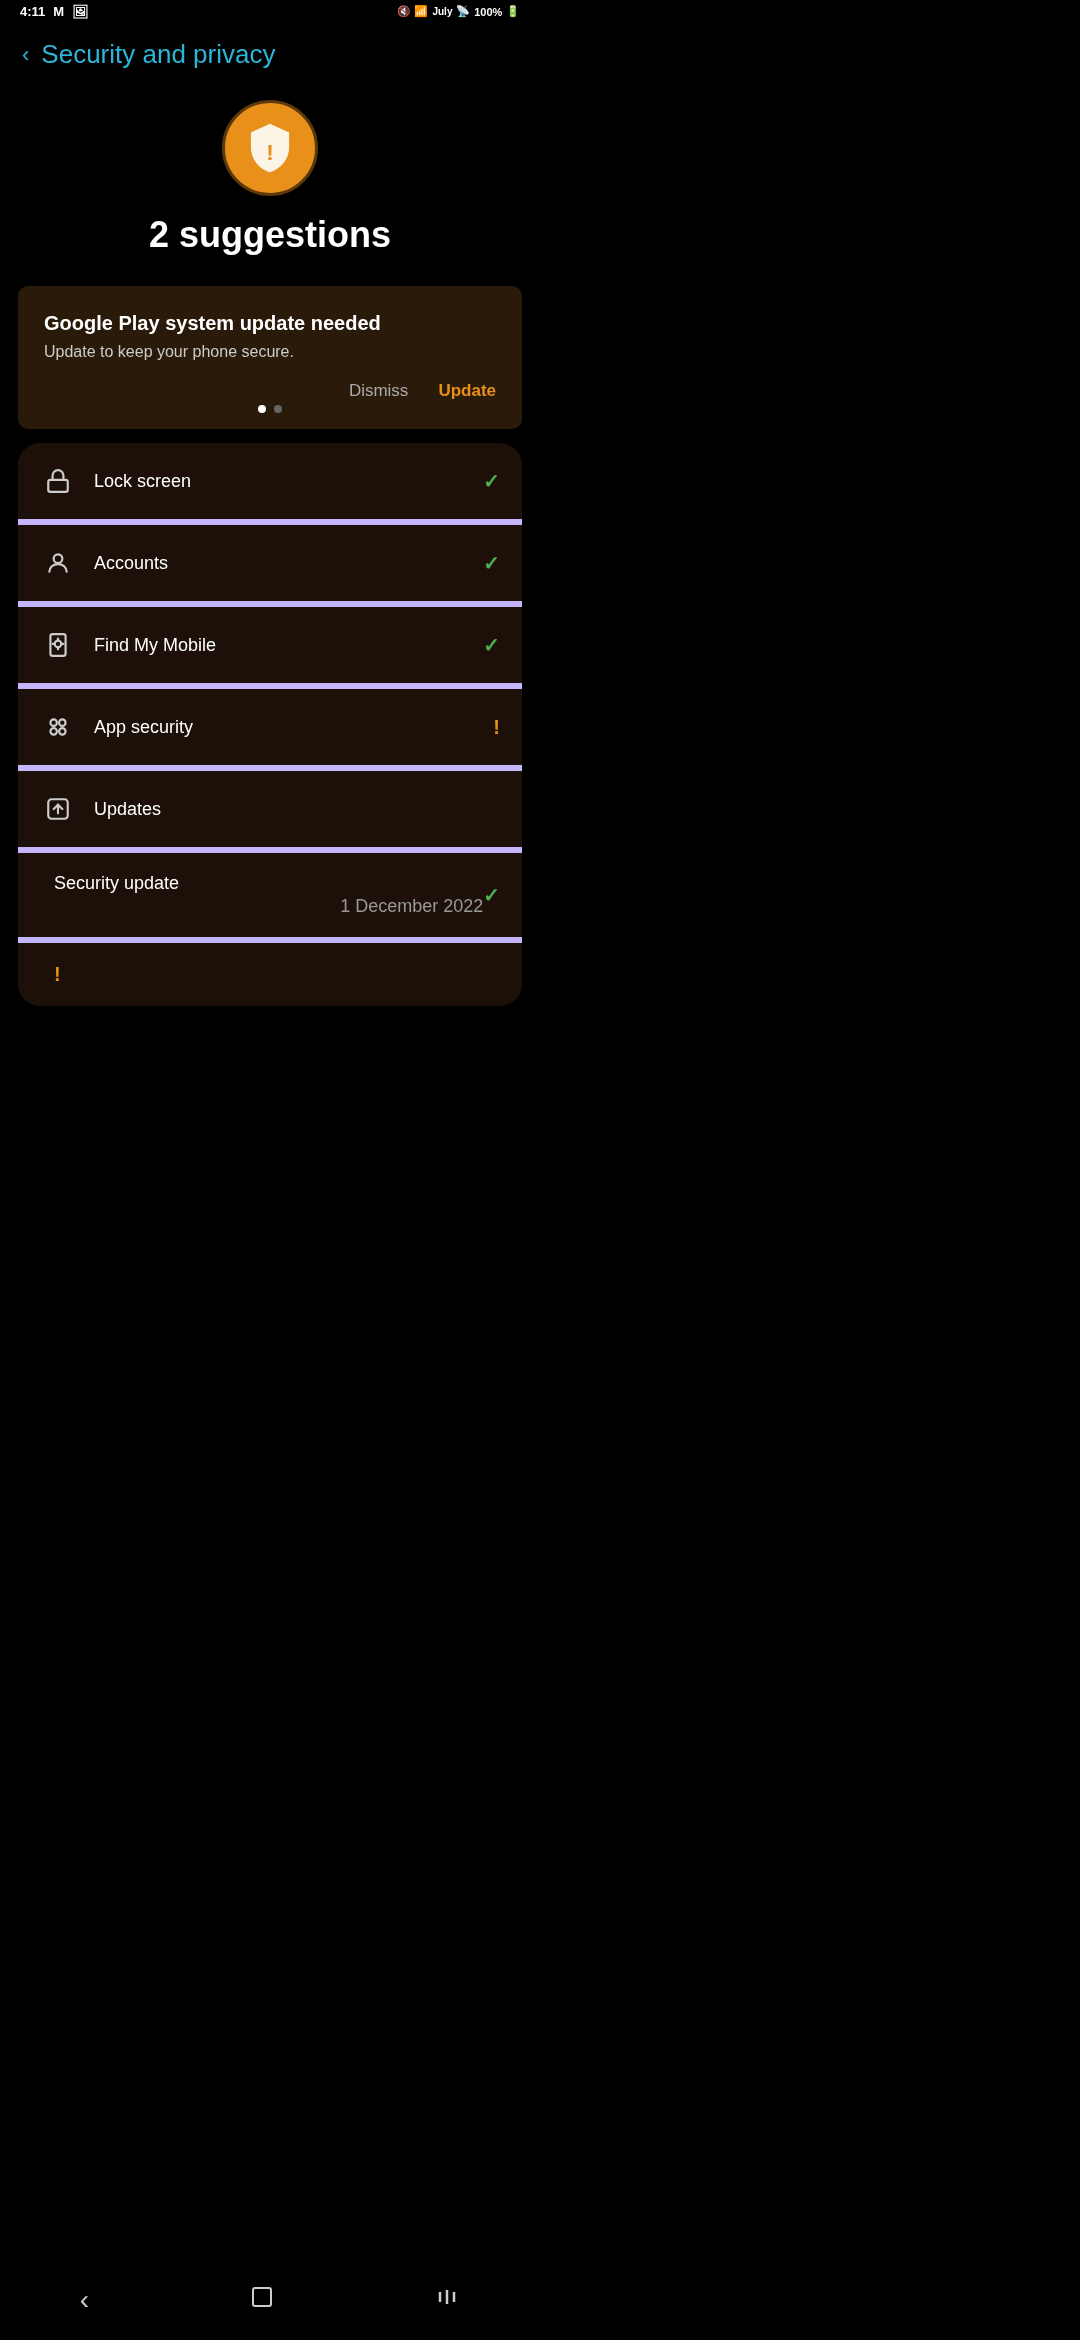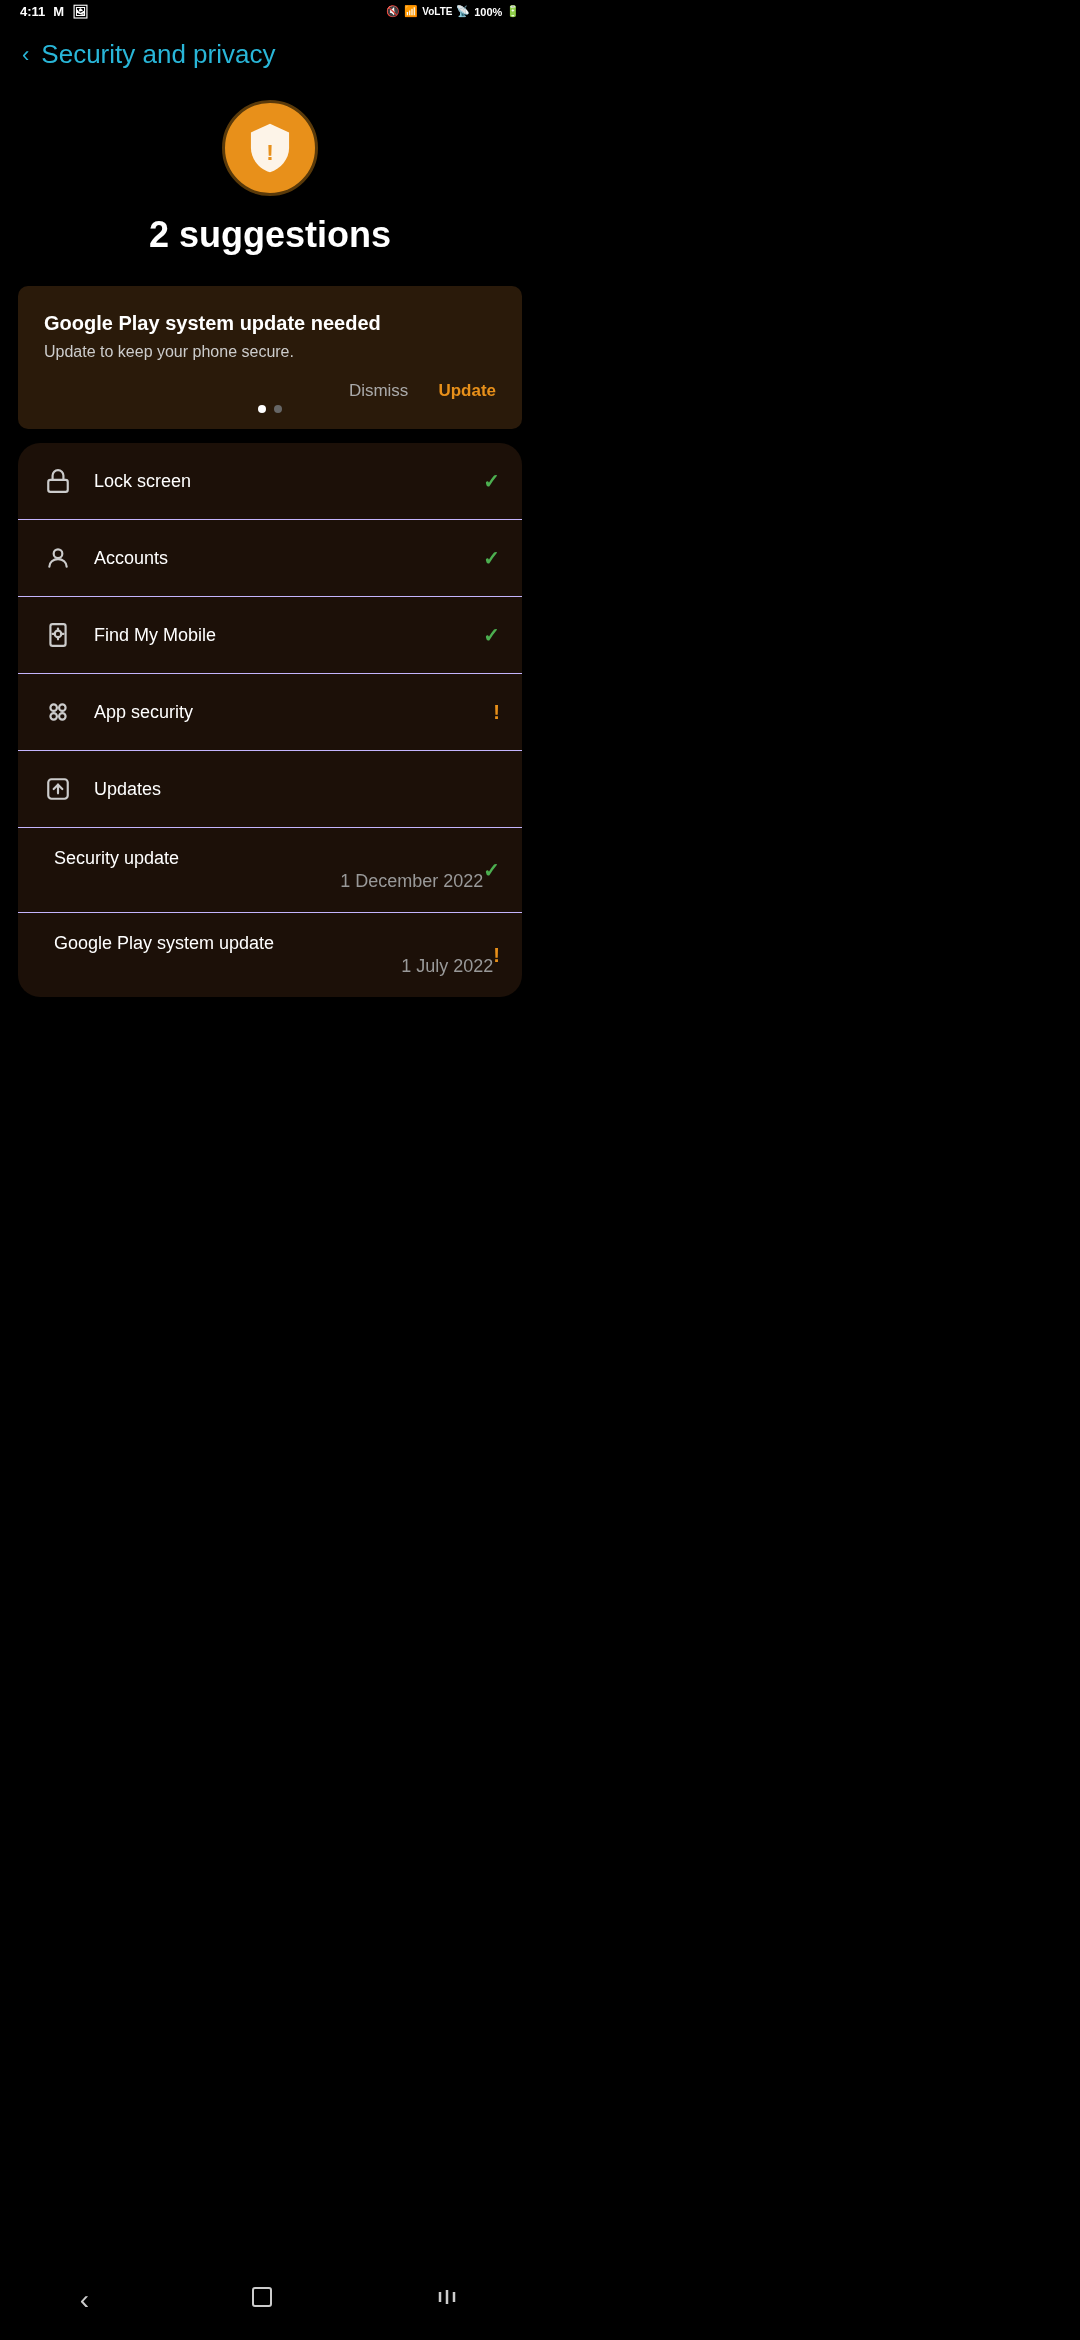--- a/index.html
+++ b/index.html
@@ -131,21 +131,21 @@
     .settings-list {
       background: #1c1008;
       border-radius: 22px;
       margin: 14px 18px;
       overflow: hidden;
     }
     .settings-item {
       display: flex;
       align-items: center;
       padding: 20px 22px;
-      border-bottom: 1px solid #c4b5fd;
+      border-bottom: 6px solid #c4b5fd;
       cursor: pointer;
       position: relative;
     }
     .settings-item:last-child {
       border-bottom: none;
     }
     .settings-item-icon {
       width: 36px;
       height: 36px;
       display: flex;
@@ -214,21 +214,21 @@
 
 <div class="status-bar">
   <div class="status-left">
     <span>4:11</span>
     <span style="font-size:13px;">M</span>
     <span style="font-size:13px;">🖼</span>
   </div>
   <div class="status-right">
     <span>🔇</span>
     <span>📶</span>
-    <span style="font-size:10px;">VoLTE</span>
+    <span style="font-size:10px;">July</span>
     <span>📡</span>
     <span>100%</span>
     <span>🔋</span>
   </div>
 </div>
 
 <div class="header">
   <span class="back-arrow">‹</span>
   <span class="header-title">Security and privacy</span>
 </div>
@@ -331,24 +331,20 @@
 
   <div class="settings-item sub-item">
     <div class="settings-item-text">
       <div class="settings-item-label">Security update</div>
       <div class="settings-item-sublabel">1 December 2022</div>
     </div>
     <span class="settings-item-status status-check">✓</span>
   </div>
 
   <div class="settings-item sub-item">
-    <div class="settings-item-text">
-      <div class="settings-item-label">Google Play system update</div>
-      <div class="settings-item-sublabel">1 July 2022</div>
-    </div>
     <span class="settings-item-status status-warn">!</span>
   </div>
 
 </div>
 
 <div class="bottom-nav">
   <button class="nav-btn" style="font-size:28px; font-weight:300;">‹</button>
   <button class="nav-btn">
     <svg width="26" height="26" viewBox="0 0 26 26" fill="none" stroke="#ccc" stroke-width="2">
       <rect x="4" y="4" width="18" height="18" rx="2"></rect>

